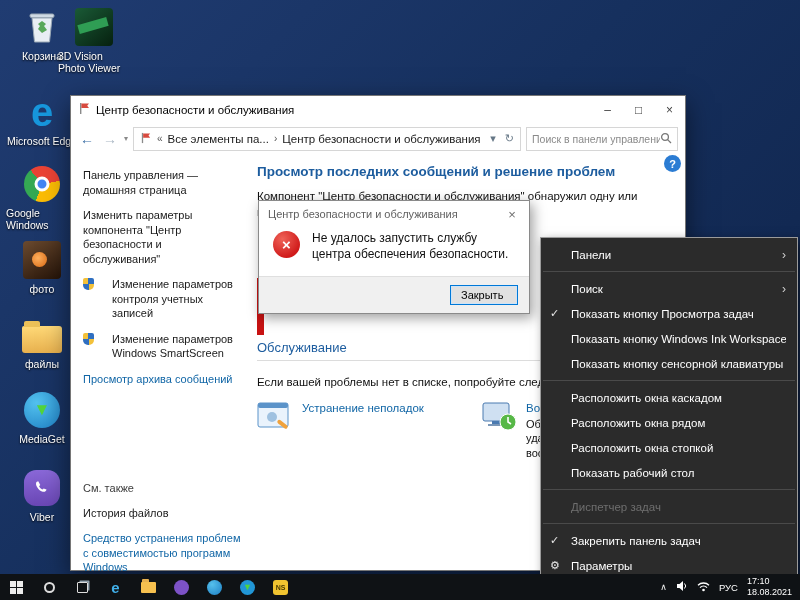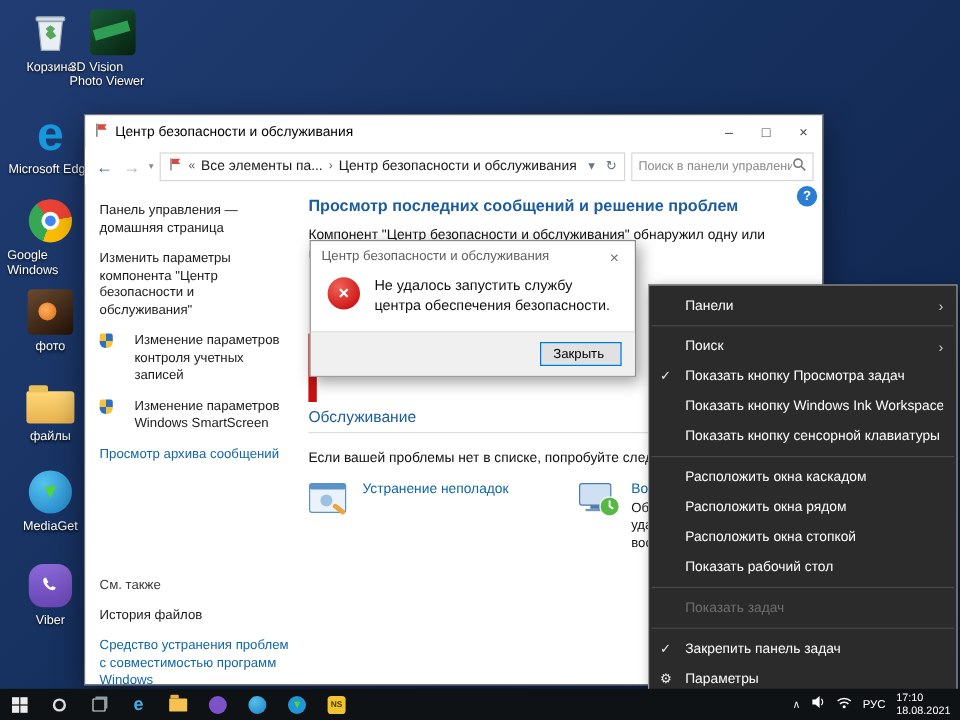--- a/index.html
+++ b/index.html
@@ -352,21 +352,21 @@
       <span class="ctx-gcol"></span>
       <span class="ctx-label">Расположить окна стопкой</span>
     </div>
     <div class="ctx-item">
       <span class="ctx-gcol"></span>
       <span class="ctx-label">Показать рабочий стол</span>
     </div>
     <div class="ctx-sep"></div>
     <div class="ctx-item disabled">
       <span class="ctx-gcol"></span>
-      <span class="ctx-label">Показать задач</span>
+      <span class="ctx-label">Диспетчер задач</span>
     </div>
     <div class="ctx-sep"></div>
     <div class="ctx-item">
       <span class="ctx-gcol">✓</span>
       <span class="ctx-label">Закрепить панель задач</span>
     </div>
     <div class="ctx-item">
       <span class="ctx-gcol">⚙</span>
       <span class="ctx-label">Параметры</span>
     </div>

